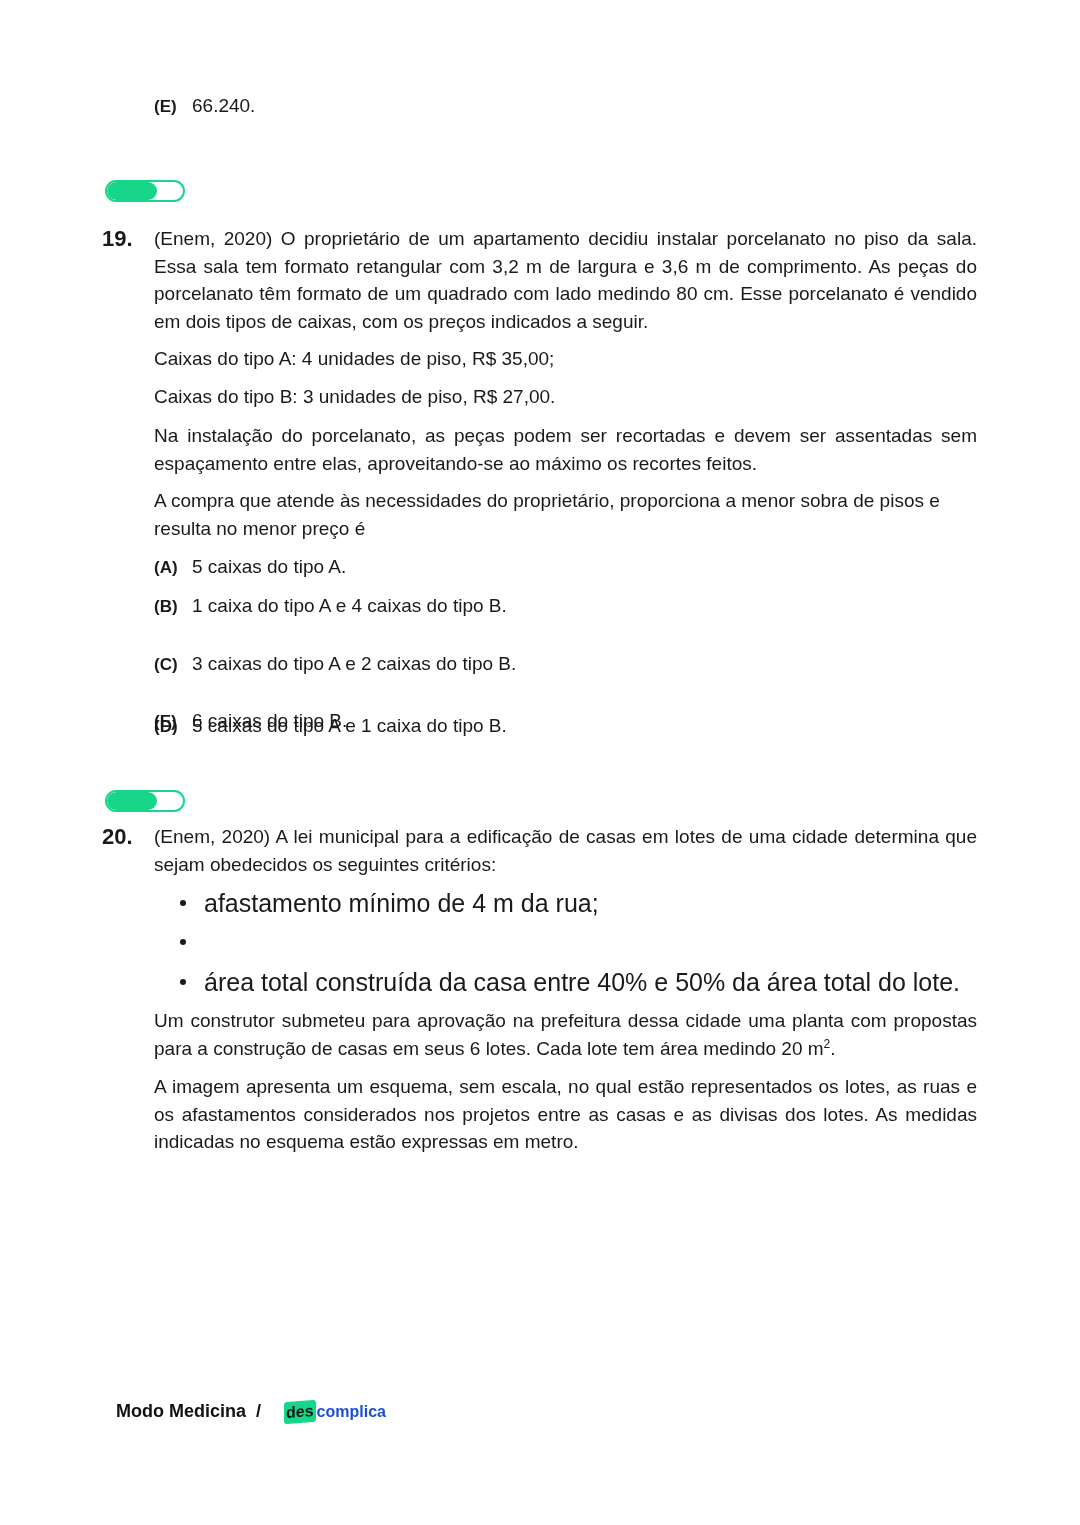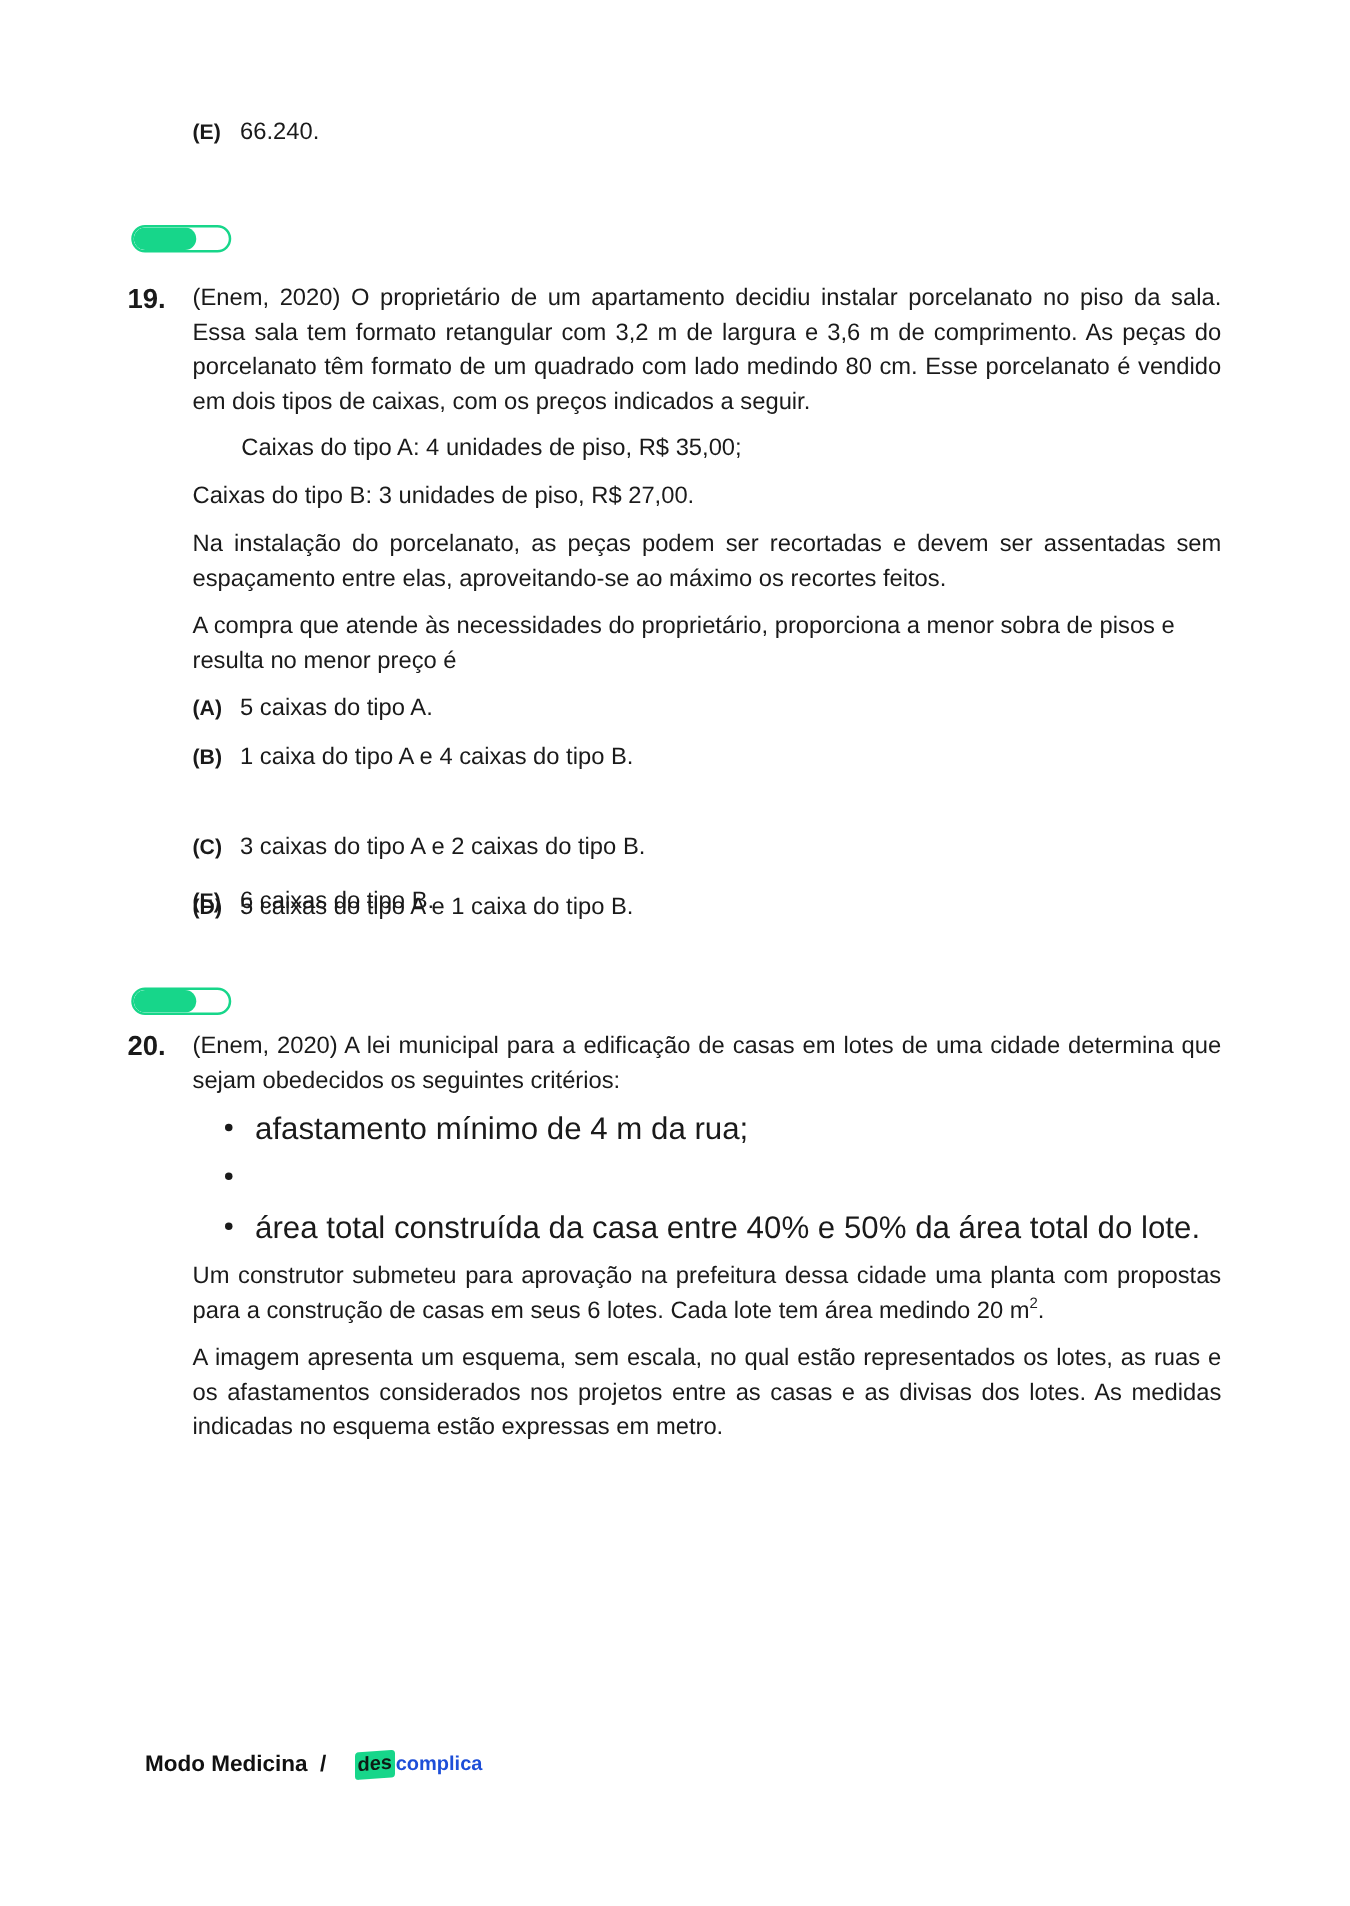--- a/index.html
+++ b/index.html
@@ -123,32 +123,32 @@
   <span class="letter">(E)</span><span>66.240.</span>
 </div>
 
 <div class="toggle" style="left:105px; top:180px;">
   <div class="fill"></div>
 </div>
 
 <div class="qnum" style="top:225px;">19.</div>
 <div class="para" style="top:225px;">(Enem, 2020) O proprietário de um apartamento decidiu instalar porcelanato no piso da sala. Essa sala tem formato retangular com 3,2 m de largura e 3,6 m de comprimento. As peças do porcelanato têm formato de um quadrado com lado medindo 80 cm. Esse porcelanato é vendido em dois tipos de caixas, com os preços indicados a seguir.</div>
 
-<div class="para nojust" style="top:345px;margin-left:39px;">Caixas do tipo A: 4 unidades de piso, R$ 35,00;</div>
+<div class="para nojust" style="top:345px;">Caixas do tipo A: 4 unidades de piso, R$ 35,00;</div>
 <div class="para nojust" style="top:383px;">Caixas do tipo B: 3 unidades de piso, R$ 27,00.</div>
 <div class="para" style="top:422px;">Na instalação do porcelanato, as peças podem ser recortadas e devem ser assentadas sem espaçamento entre elas, aproveitando-se ao máximo os recortes feitos.</div>
 <div class="para nojust" style="top:487px;">A compra que atende às necessidades do proprietário, proporciona a menor sobra de pisos e resulta no menor preço é</div>
 
 <div class="opt" style="top:555px;">
   <span class="letter">(A)</span><span>5 caixas do tipo A.</span>
 </div>
 <div class="opt" style="top:594px;">
   <span class="letter">(B)</span><span>1 caixa do tipo A e 4 caixas do tipo B.</span>
 </div>
-<div class="opt" style="top:666px;">
+<div class="opt" style="top:652px;">
   <span class="letter">(C)</span><span>3 caixas do tipo A e 2 caixas do tipo B.</span>
 </div>
 <div class="opt" style="top:670px;margin-top:44px;">
   <span class="letter">(D)</span><span>5 caixas do tipo A e 1 caixa do tipo B.</span>
 </div>
 <div class="opt" style="top:709px;">
   <span class="letter">(E)</span><span>6 caixas do tipo B.</span>
 </div>
 
 <div class="toggle" style="left:105px; top:790px;">

